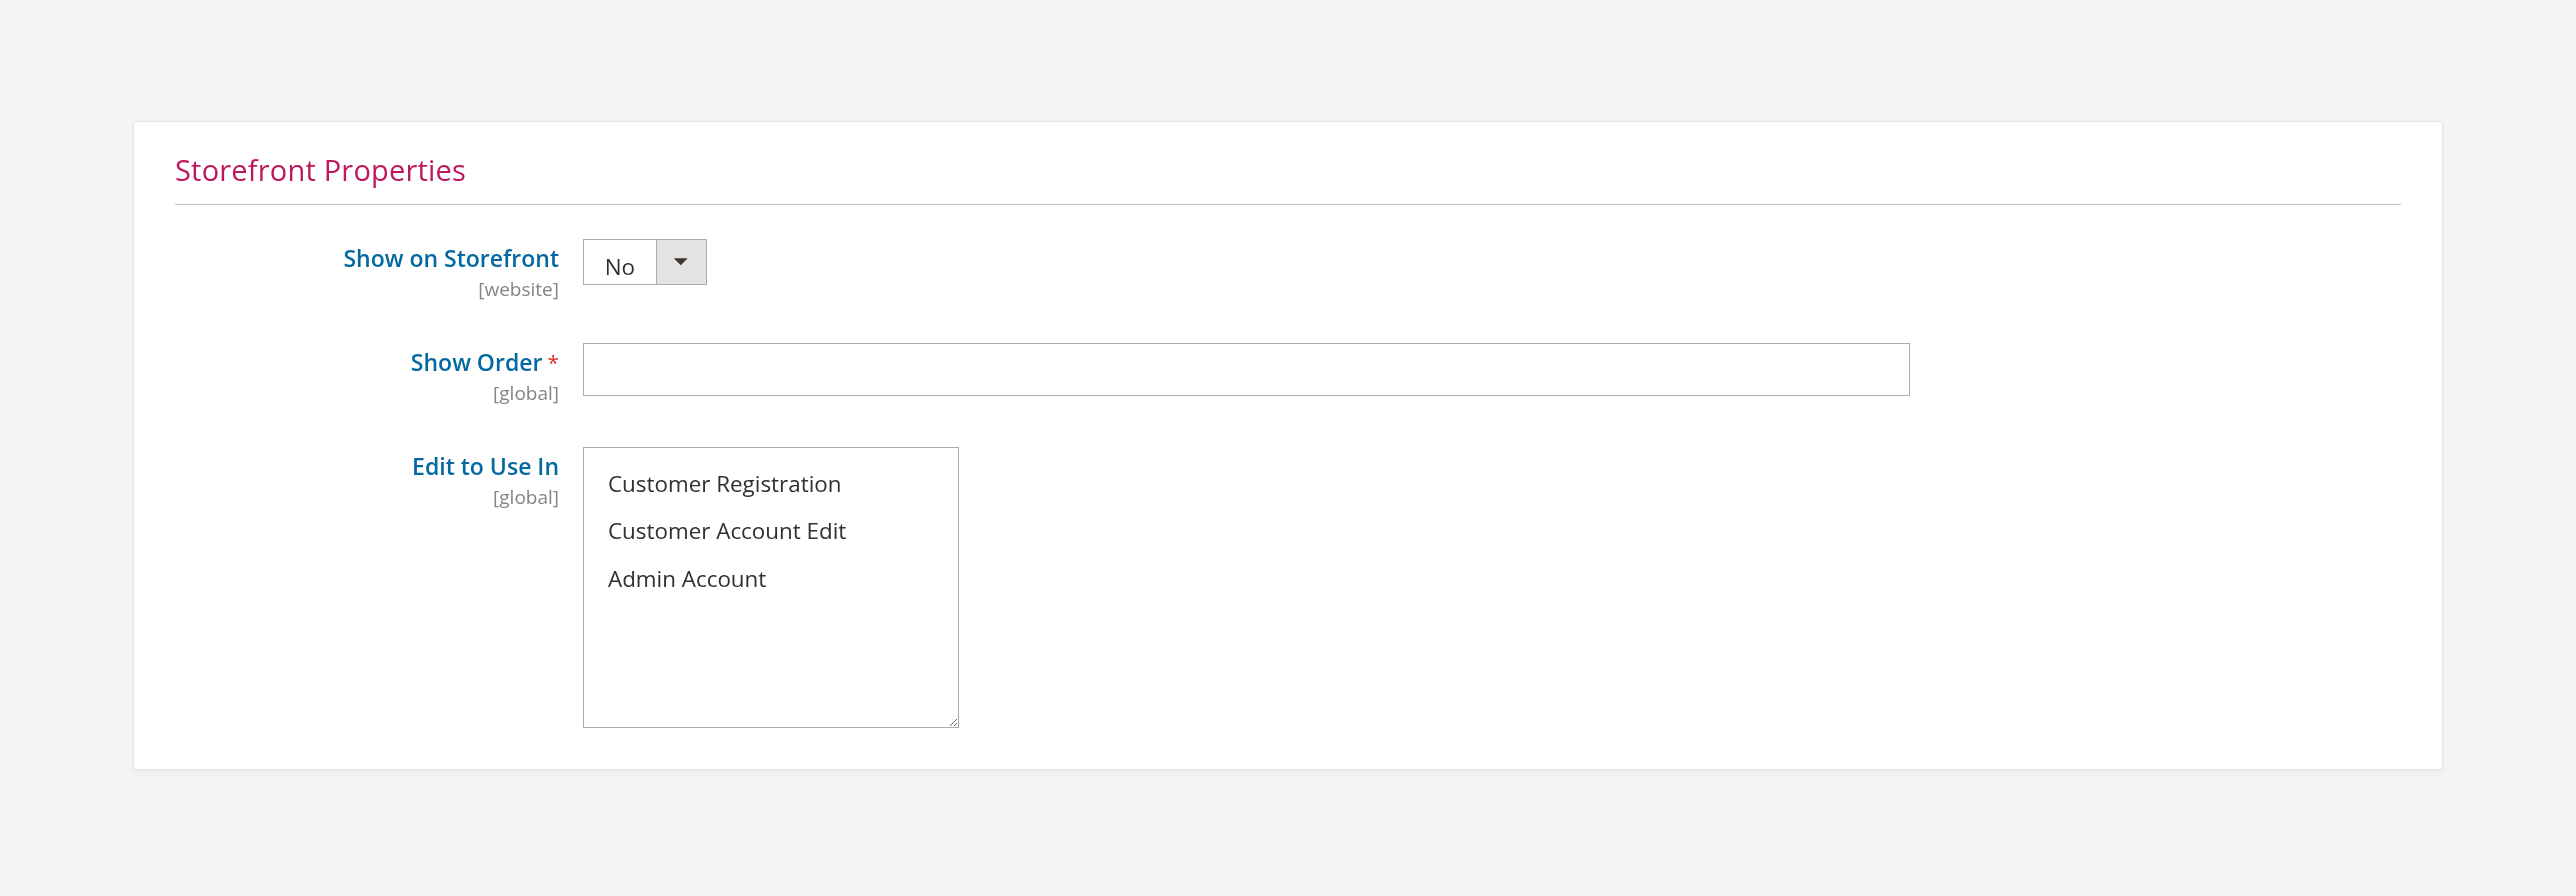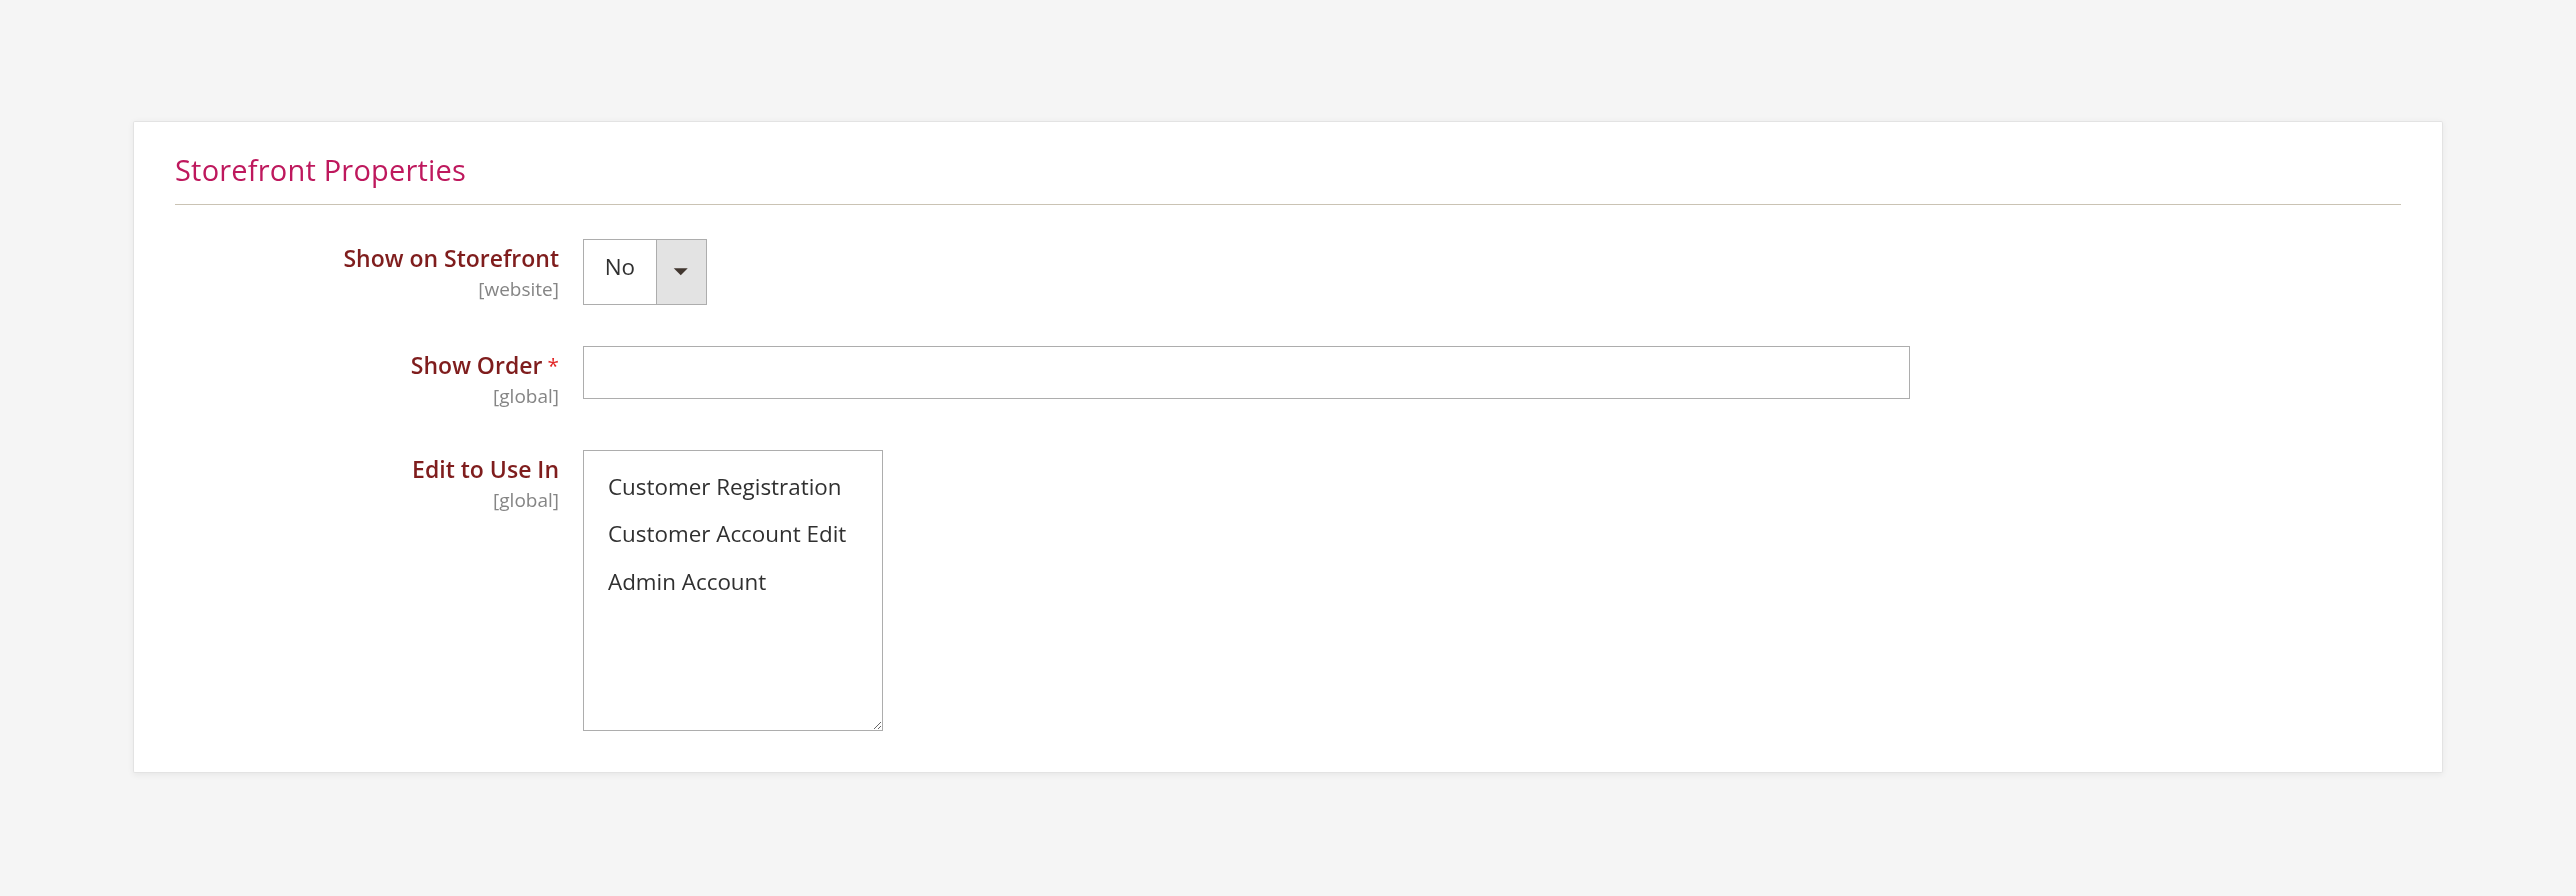--- a/index.html
+++ b/index.html
@@ -37,21 +37,21 @@
   .field-row:last-child { margin-bottom: 0; }
   .field-label-col {
     flex: 0 0 408px;
     text-align: right;
     padding-right: 24px;
     padding-top: 5.2px;
   }
   .field-label {
     font-size: 23px;
     font-weight: 600;
-    color: #7f1d1d;
+    color: #0369a1;
     line-height: 1.25;
   }
   .field-scope {
     display: block;
     font-size: 19px;
     font-weight: 400;
     color: #858585;
     margin-top: 3px;
   }
   .required-mark {
@@ -62,21 +62,21 @@
   }
   .field-control-col {
     flex: 1 1 auto;
     display: flex;
     align-items: flex-start;
   }
   
   .select-wrap {
     display: inline-flex;
     border: 0.9px solid #adadad;
-    height: 66px;
+    height: 46px;
     background: #fff;
   }
   .select-value {
     padding: 0 20.7px;
     line-height: 53px;
     font-size: 22.4px;
     color: #303030;
     min-width: 52px;
   }
   .select-toggle {
@@ -94,21 +94,21 @@
     width: 1327px;
     height: 53px;
     border: 0.9px solid #adadad;
     padding: 0 13.8px;
     font-size: 22.4px;
     color: #303030;
     outline: none;
   }
   
   .multiselect {
-    width: 300px;
+    width: 376px;
     height: 281px;
     border: 0.9px solid #adadad;
     padding: 12px 0 0 0;
     font-size: 22.4px;
     color: #303030;
     overflow: auto;
     resize: both;
     position: relative;
   }
   .multiselect .option {

